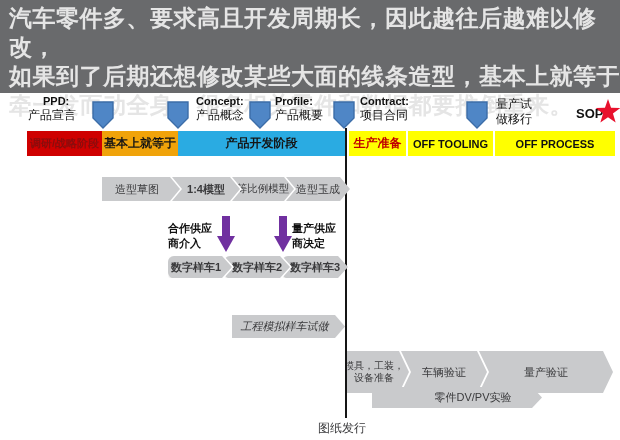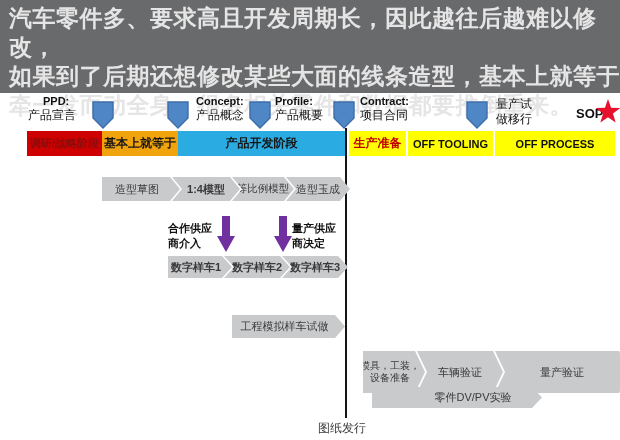--- a/index.html
+++ b/index.html
@@ -48,26 +48,26 @@
   .flat{clip-path:polygon(0 0,calc(100% - 10px) 0,100% 50%,calc(100% - 10px) 100%,0 100%);
         padding-right:8px;}
   .notch{clip-path:polygon(0 0,calc(100% - 10px) 0,100% 50%,calc(100% - 10px) 100%,0 100%,10px 50%);
         padding-left:8px;padding-right:8px;}
   .bold{font-weight:bold;}
   .r1{top:177px;height:24px;}
   .c-sketch{left:102px;width:78px;}
   .c-model14{left:172px;width:68px;}
   .c-fullscale{left:232px;width:62px;font-size:10.5px;}
   .c-freeze{left:286px;width:64px;}
-  .r2{top:256px;height:22px;}
+  .r2{top:256px;height:22px;border-radius:6px;}
   .c-dp1{left:168px;width:64px;}
   .c-dp2{left:224px;width:66px;}
   .c-dp3{left:282px;width:66px;}
-  .c-mockup{left:232px;top:315px;width:113px;height:23px;}
-  .r4{top:351px;height:42px;margin-left:16px;}
+  .c-mockup{left:232px;top:315px;width:113px;height:23px;font-style:italic;}
+  .r4{top:351px;height:42px;}
   .c-prep{left:347px;width:62px;font-size:10px;line-height:12px;}
   .c-prep .two{display:block;}
   .c-vehicle{left:401px;width:86px;}
   .c-mass{left:479px;width:134px;}
   .c-dvpv{left:372px;top:387px;width:170px;height:21px;padding-left:40px;}
 
   
   .parrow{position:absolute;width:18px;height:38px;}
   .pa-1{left:217px;top:216px;}
   .pa-2{left:274px;top:216px;}

